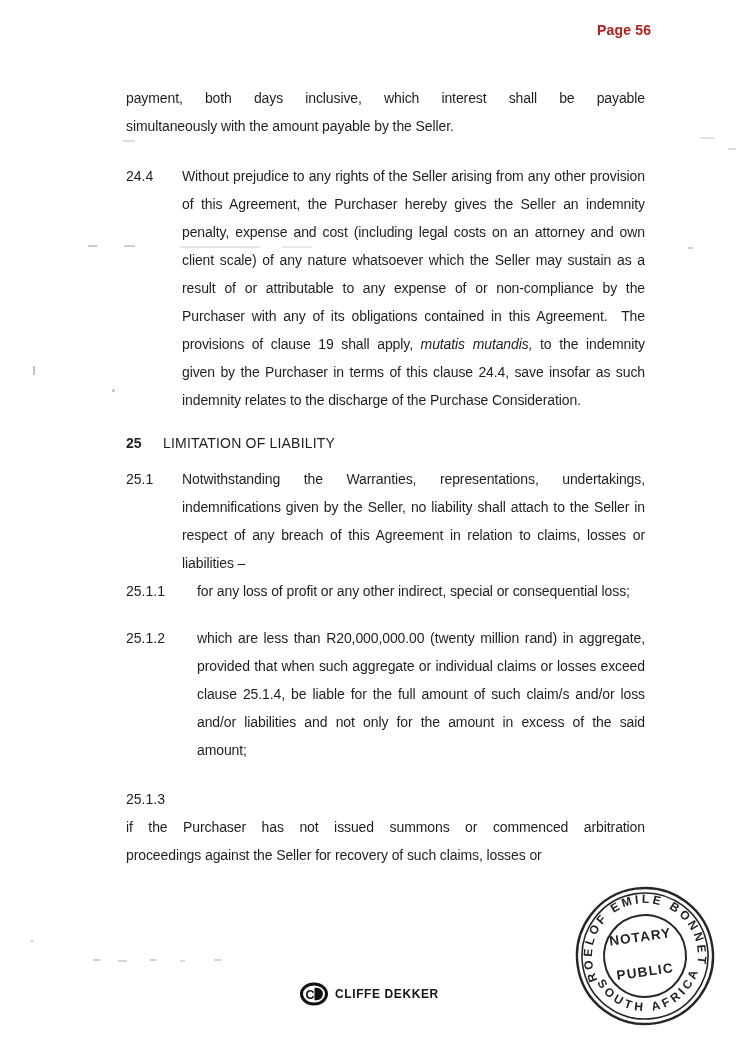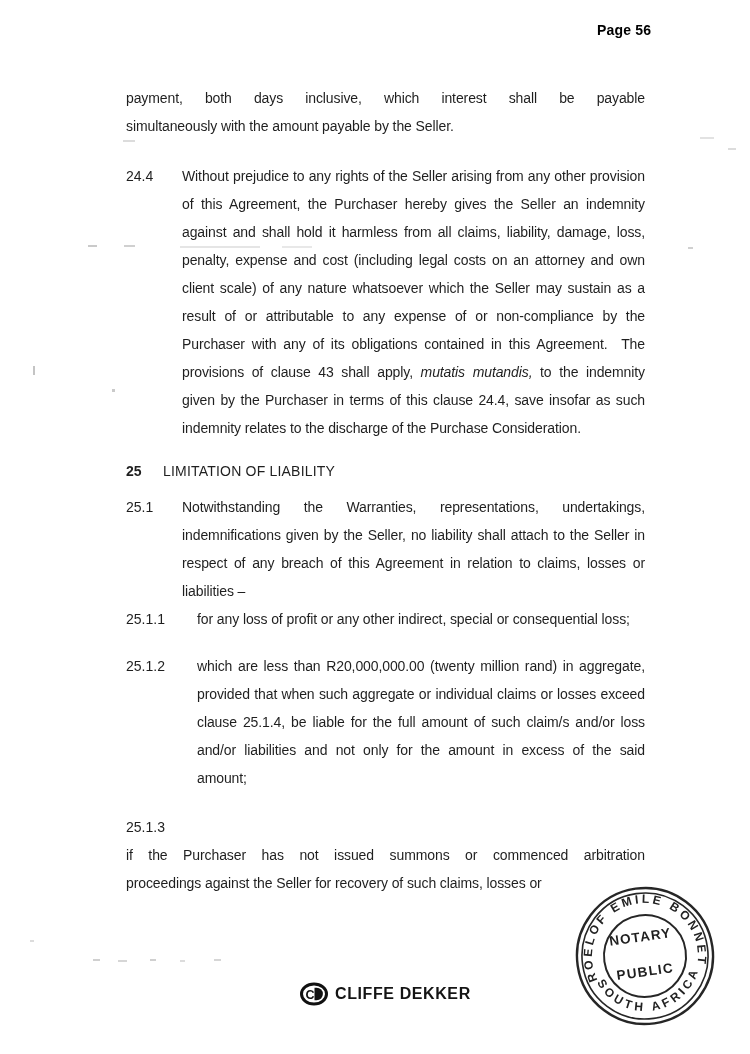--- a/index.html
+++ b/index.html
@@ -5,21 +5,21 @@
   html,body { margin:0; padding:0; }
   body {
     width:750px; height:1054px; position:relative; overflow:hidden;
     background:#ffffff;
     font-family:"Liberation Sans", sans-serif;
     color:#1f1f1f;
   }
   .page-header {
     position:absolute; top:23px; left:597px;
     font-size:14px; font-weight:bold; line-height:1; letter-spacing:0.2px;
-    color:#000000;
+    color:#b91c1c;
   }
   #doc {
     position:absolute; left:126px; top:0; width:519px;
   }
   .block { display:flex; }
   .num { width:56px; flex:none; font-size:14px; line-height:28px; }
   .lvl3 .num { width:71px; }
   .heading .num { width:37px; font-weight:bold; }
   .heading .body .line { font-weight:normal; letter-spacing:0.2px; }
   .body { flex:1; min-width:0; }
@@ -29,21 +29,21 @@
   }
   .line.j { text-align-last:justify; }
   .it { font-style:italic; }
   .art { position:absolute; background:#8a8a8a; pointer-events:none; }
   #stamp { position:absolute; left:573px; top:884px; }
   #footer-logo {
     position:absolute; left:300px; top:982px; height:24px;
     display:flex; align-items:center;
   }
   #footer-logo .logo-text {
-    margin-left:7px; font-size:16px; font-weight:bold;
+    margin-left:7px; font-size:12px; font-weight:bold;
     letter-spacing:0.6px; color:#141414; line-height:24px;
   }
 </style>
 </head>
 <body>
 
 <div class="page-header">Page 56</div>
 
 <div id="doc">
     <div class="block para lvl2" style="margin-top: 84px; flex-direction: column;">
@@ -51,26 +51,25 @@
       <div class="body">
         <div class="line j"><span>payment, both days inclusive, which interest shall be payable</span></div>
         <div class="line"><span>simultaneously with the amount payable by the Seller.</span></div>
       </div>
     </div>
     <div class="block clause lvl2" style="margin-top: 22px;">
       <div class="num">24.4</div>
       <div class="body">
         <div class="line j"><span>Without prejudice to any rights of the Seller arising from any other provision</span></div>
         <div class="line j"><span>of this Agreement, the Purchaser hereby gives the Seller an indemnity</span></div>
-        <div class="line j"><span>against and shall hold it harmless from all claims, liability, damage, loss,</span></div>
         <div class="line j"><span>penalty, expense and cost (including legal costs on an attorney and own</span></div>
         <div class="line j"><span>client scale) of any nature whatsoever which the Seller may sustain as a</span></div>
         <div class="line j"><span>result of or attributable to any expense of or non-compliance by the</span></div>
         <div class="line j"><span>Purchaser with any of its obligations contained in this Agreement.&nbsp; The</span></div>
-        <div class="line j"><span>provisions of clause 43 shall apply, </span><span class="it">mutatis mutandis,</span><span> to the indemnity</span></div>
+        <div class="line j"><span>provisions of clause 19 shall apply, </span><span class="it">mutatis mutandis,</span><span> to the indemnity</span></div>
         <div class="line j"><span>given by the Purchaser in terms of this clause 24.4, save insofar as such</span></div>
         <div class="line"><span>indemnity relates to the discharge of the Purchase Consideration.</span></div>
       </div>
     </div>
     <div class="block heading lvl2" style="margin-top: 15px; align-items: center;">
       <div class="num">25</div>
       <div class="body">
         <div class="line"><span>LIMITATION OF LIABILITY</span></div>
       </div>
     </div>

